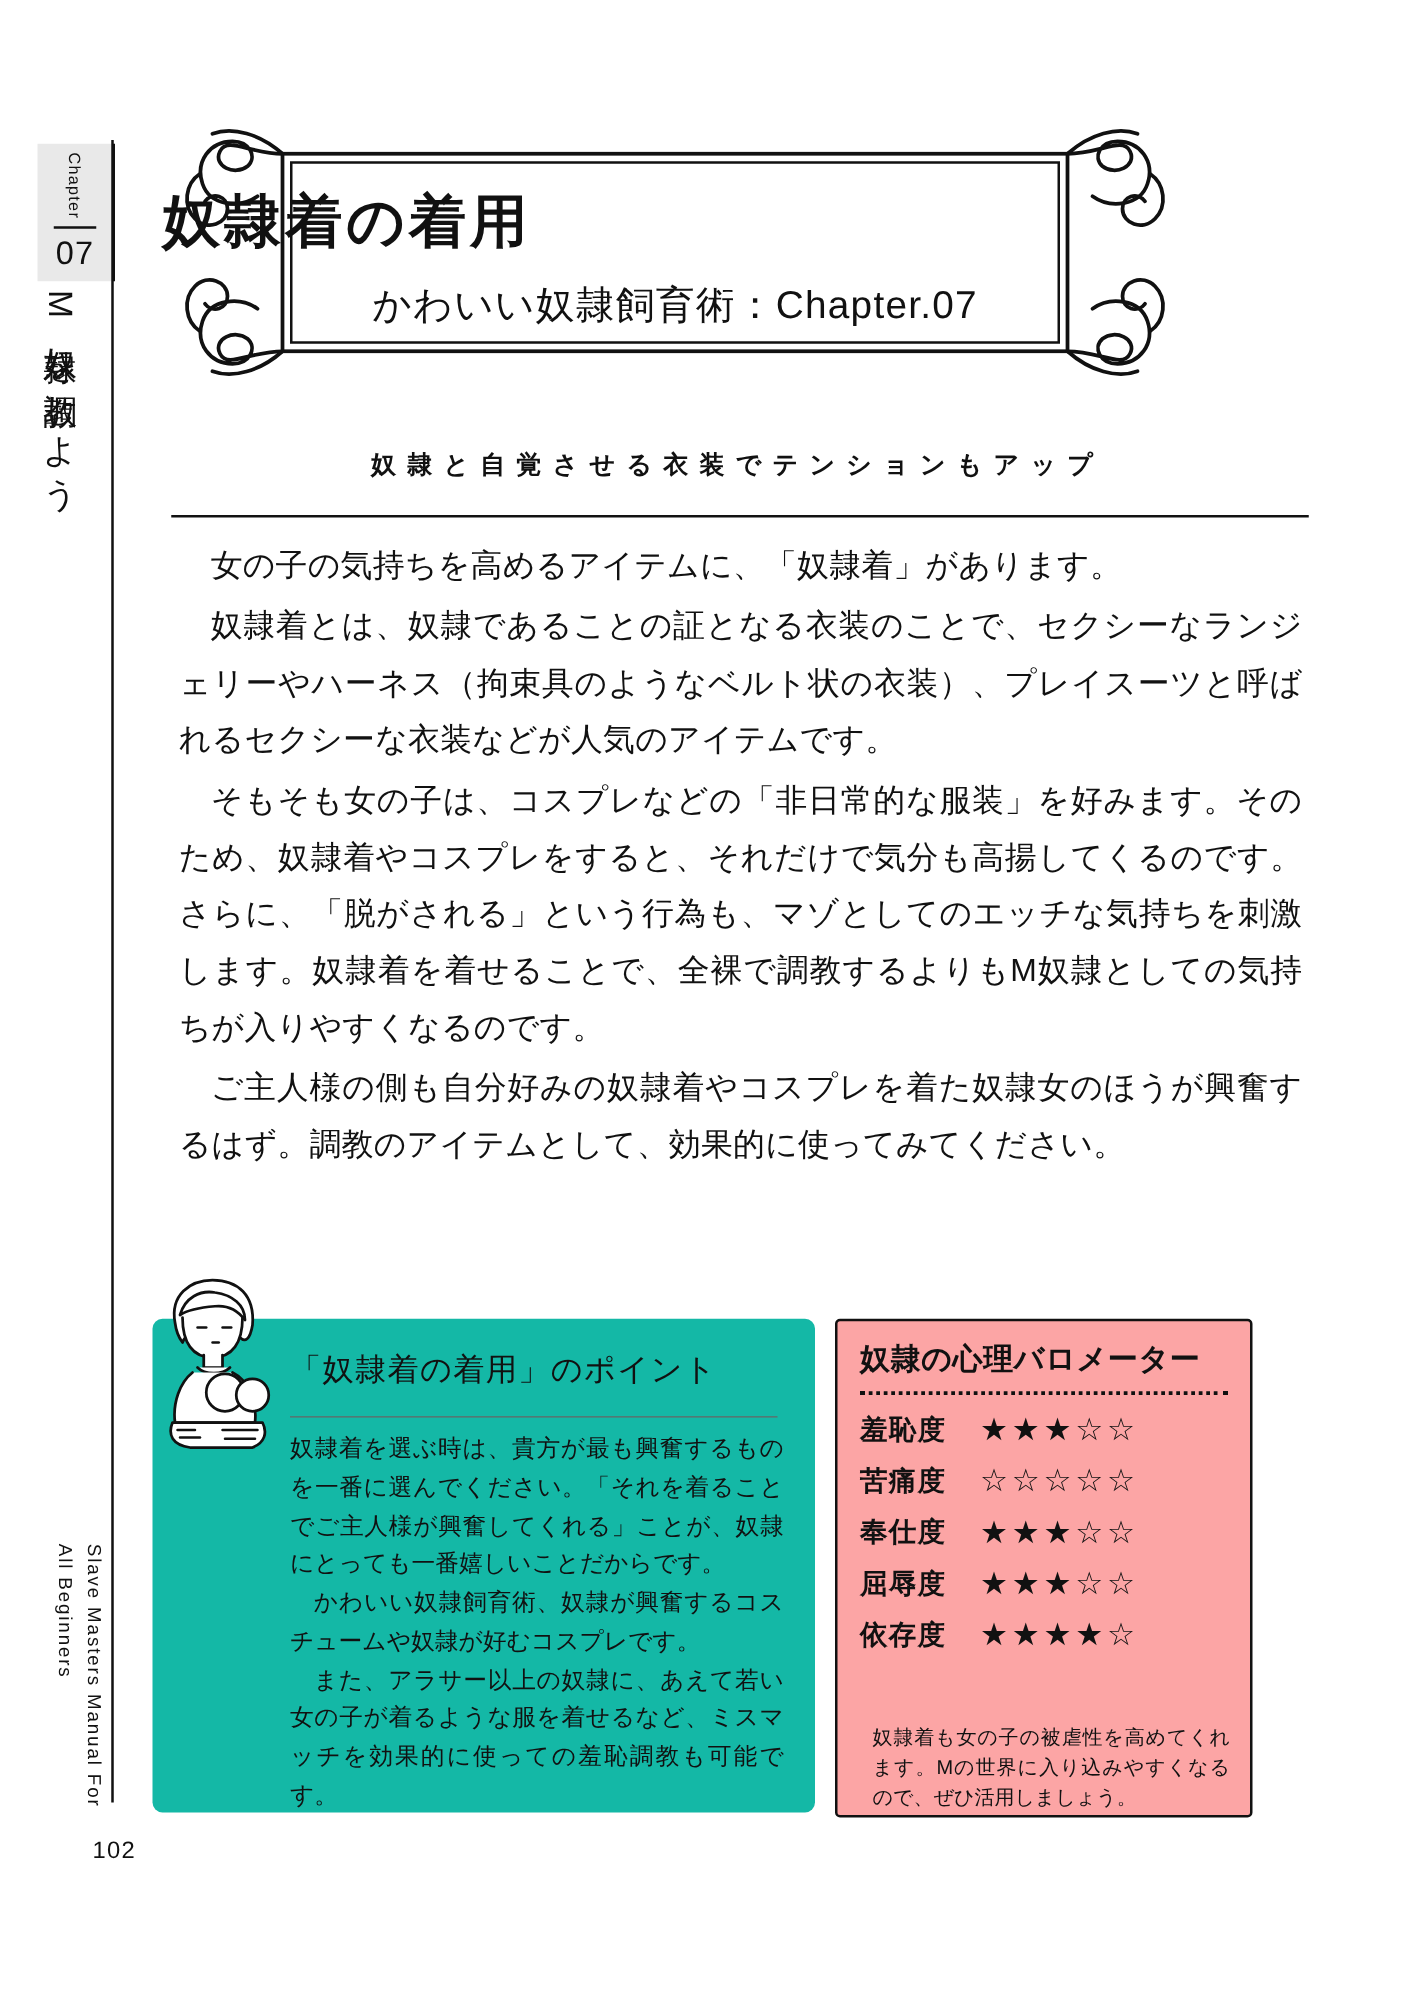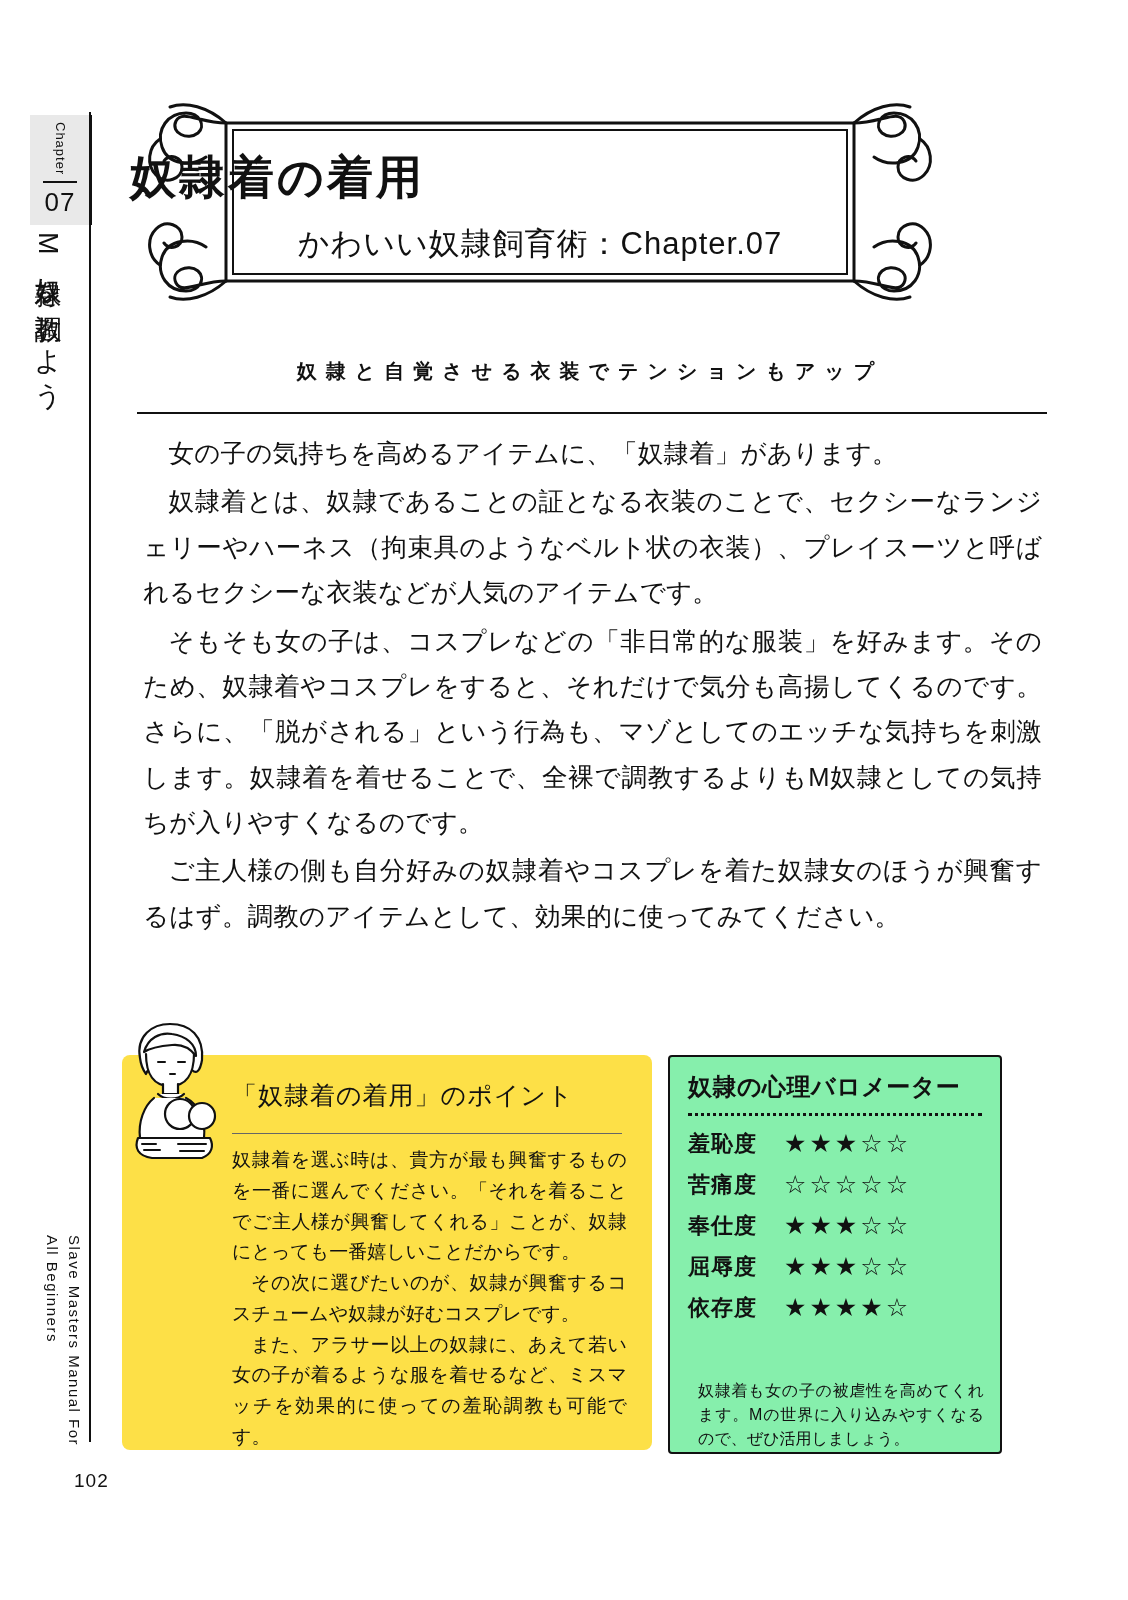--- a/index.html
+++ b/index.html
@@ -87,21 +87,21 @@
     font-size:25.5px;
     line-height:1.78;
     letter-spacing:0.2px;
     text-align:justify;
   }
   .body-copy p{margin:3px;text-indent:1em;}
 
   
   .point-box{
     position:absolute;left:122px;top:1055px;width:530px;height:395px;
-    background:#fde047;border-radius:8px;
+    background:#14b8a6;border-radius:8px;
   }
   .point-title{
     position:absolute;left:110px;top:24px;width:400px;
     font-size:25px;letter-spacing:1px;
   }
   .point-rule{
     position:absolute;left:110px;top:78px;width:390px;height:1px;background:#666;
   }
   .point-body{
     position:absolute;left:110px;top:90px;width:395px;
@@ -111,21 +111,21 @@
   .point-body p:first-child{text-indent:0;}
 
   
   .chibi{
     position:absolute;left:118px;top:1018px;width:130px;height:145px;
   }
 
   
   .baro-box{
     position:absolute;left:668px;top:1055px;width:330px;height:395px;
-    background:#86efac;border:2px solid #111;border-radius:4px;
+    background:#fca5a5;border:2px solid #111;border-radius:4px;
   }
   .baro-title{
     position:absolute;left:18px;top:14px;font-size:24px;font-weight:700;letter-spacing:0.5px;
   }
   .baro-dots{
     position:absolute;left:18px;right:18px;top:56px;height:2px;
     border-top:3px dotted #111;
   }
   .baro-rows{
     position:absolute;left:18px;right:14px;top:66px;
@@ -199,21 +199,21 @@
     <p>奴隷着とは、奴隷であることの証となる衣装のことで、セクシーなランジェリーやハーネス（拘束具のようなベルト状の衣装）、プレイスーツと呼ばれるセクシーな衣装などが人気のアイテムです。</p>
     <p>そもそも女の子は、コスプレなどの「非日常的な服装」を好みます。そのため、奴隷着やコスプレをすると、それだけで気分も高揚してくるのです。さらに、「脱がされる」という行為も、マゾとしてのエッチな気持ちを刺激します。奴隷着を着せることで、全裸で調教するよりもM奴隷としての気持ちが入りやすくなるのです。</p>
     <p>ご主人様の側も自分好みの奴隷着やコスプレを着た奴隷女のほうが興奮するはず。調教のアイテムとして、効果的に使ってみてください。</p>
   </div>
 
   <div class="point-box">
     <div class="point-title">「奴隷着の着用」のポイント</div>
     <div class="point-rule"></div>
     <div class="point-body">
       <p>奴隷着を選ぶ時は、貴方が最も興奮するものを一番に選んでください。「それを着ることでご主人様が興奮してくれる」ことが、奴隷にとっても一番嬉しいことだからです。</p>
-      <p>その次に選びたいのが、奴隷が興奮するコスチュームや奴隷が好むコスプレです。</p>
+      <p>かわいい奴隷飼育術、奴隷が興奮するコスチュームや奴隷が好むコスプレです。</p>
       <p>また、アラサー以上の奴隷に、あえて若い女の子が着るような服を着せるなど、ミスマッチを効果的に使っての羞恥調教も可能です。</p>
     </div>
   </div>
 
   <div class="chibi">
     <svg width="130" height="145" viewBox="0 0 130 145">
       <g fill="#fff" stroke="#111" stroke-width="2.2" stroke-linejoin="round" stroke-linecap="round">
 
         <path d="M22 40 C18 18 34 6 52 6 C72 6 86 18 84 42 C82 54 78 56 74 52 C70 42 60 40 50 42 C38 44 30 50 28 56 C25 52 23 48 22 40Z"></path>
 

